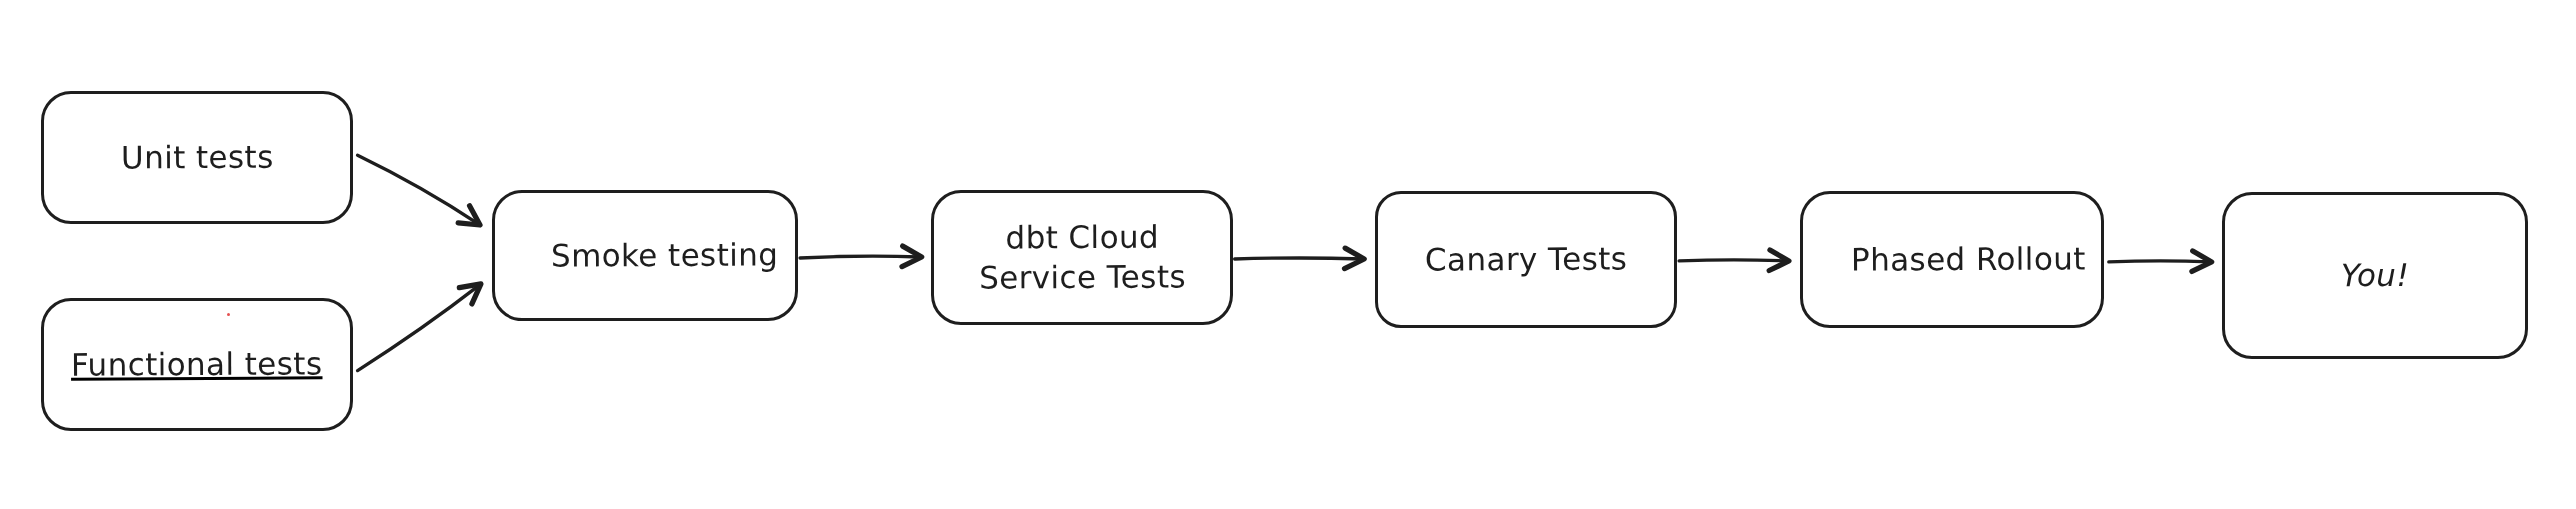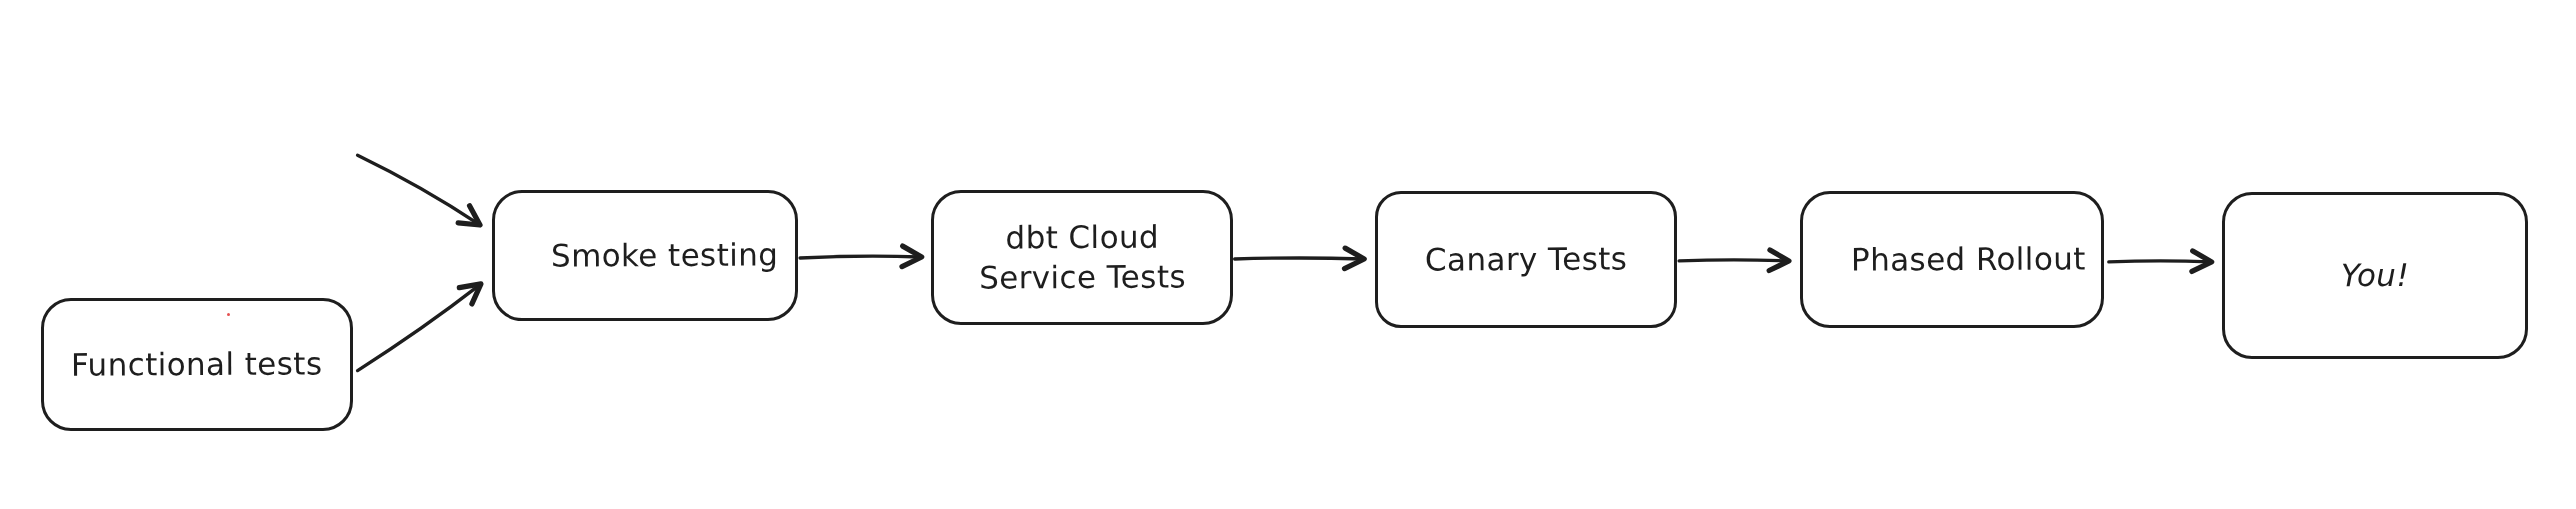--- a/index.html
+++ b/index.html
@@ -37,21 +37,21 @@
     color: #1e1e1e;
     font-size: 31px;
     line-height: 1.3;
     letter-spacing: 0.4px;
     text-align: center;
     white-space: pre-line;
     transform: rotate(-0.3deg);
   }
   
   .node-unit-tests        { left: 41px;   top: 91px;  width: 312px; height: 133px; }
-  .node-functional-tests  { left: 41px;   top: 298px; width: 312px; height: 133px; }
+  .node-functional-tests  { left: 41px;   top: 298px; width: 312px; height: 133px; text-decoration: underline; }
   .node-smoke-testing     { left: 492px;  top: 190px; width: 306px; height: 131px; padding-left: 40px; }
   .node-dbt-cloud         { left: 931px;  top: 190px; width: 302px; height: 135px; }
   .node-dbt-cloud .node-label { }
   .node-canary-tests      { left: 1375px; top: 191px; width: 302px; height: 137px; border-radius: 26px; }
   .node-phased-rollout    { left: 1800px; top: 191px; width: 304px; height: 137px; padding-left: 32px; }
   .node-you               { left: 2222px; top: 192px; width: 306px; height: 167px; font-style: italic; }
   .red-dot {
     position: absolute;
     left: 227px;
     top: 313px;
@@ -76,20 +76,23 @@
     <g stroke="#1e1e1e" stroke-width="3.4" fill="none" stroke-linecap="round">
       <path d="M 362 157 Q 428 189 485 227" marker-end="url(#arrowhead)"></path>
       <path d="M 362 375 Q 428 333 486 288" marker-end="url(#arrowhead)"></path>
       <path d="M 810 261 Q 872 258 932 260" marker-end="url(#arrowhead)"></path>
       <path d="M 1250 262 Q 1316 260 1380 262" marker-end="url(#arrowhead)"></path>
       <path d="M 1700 264 Q 1756 262 1810 264" marker-end="url(#arrowhead)"></path>
       <path d="M 2135 265 Q 2188 263 2238 265" marker-end="url(#arrowhead)"></path>
     </g>
   </svg>
 
+  <div class="node node-unit-tests">
+    <span class="node-label">Unit tests</span>
+  </div>
 
   <div class="node node-functional-tests">
     <span class="node-label">Functional tests</span>
   </div>
 
   <div class="node node-smoke-testing">
     <span class="node-label">Smoke testing</span>
   </div>
 
   <div class="node node-dbt-cloud">

